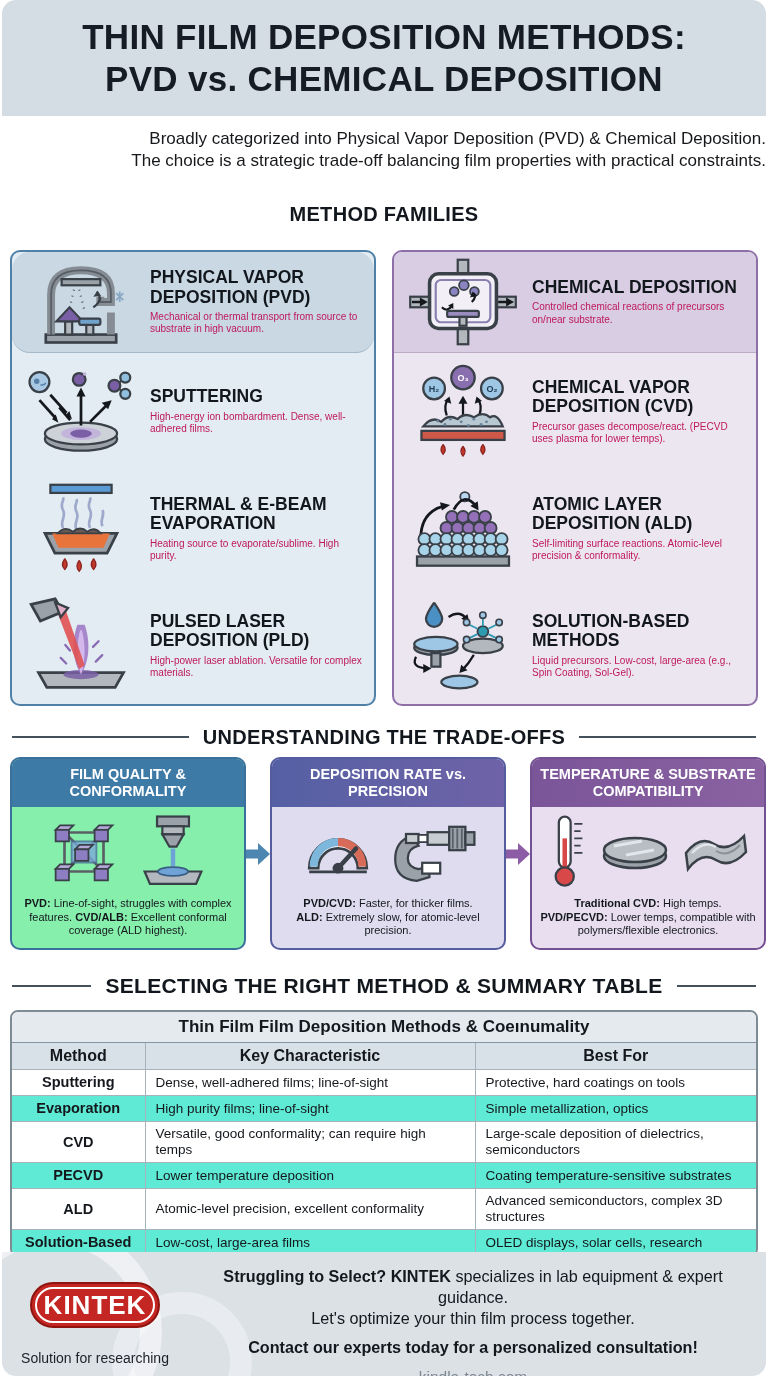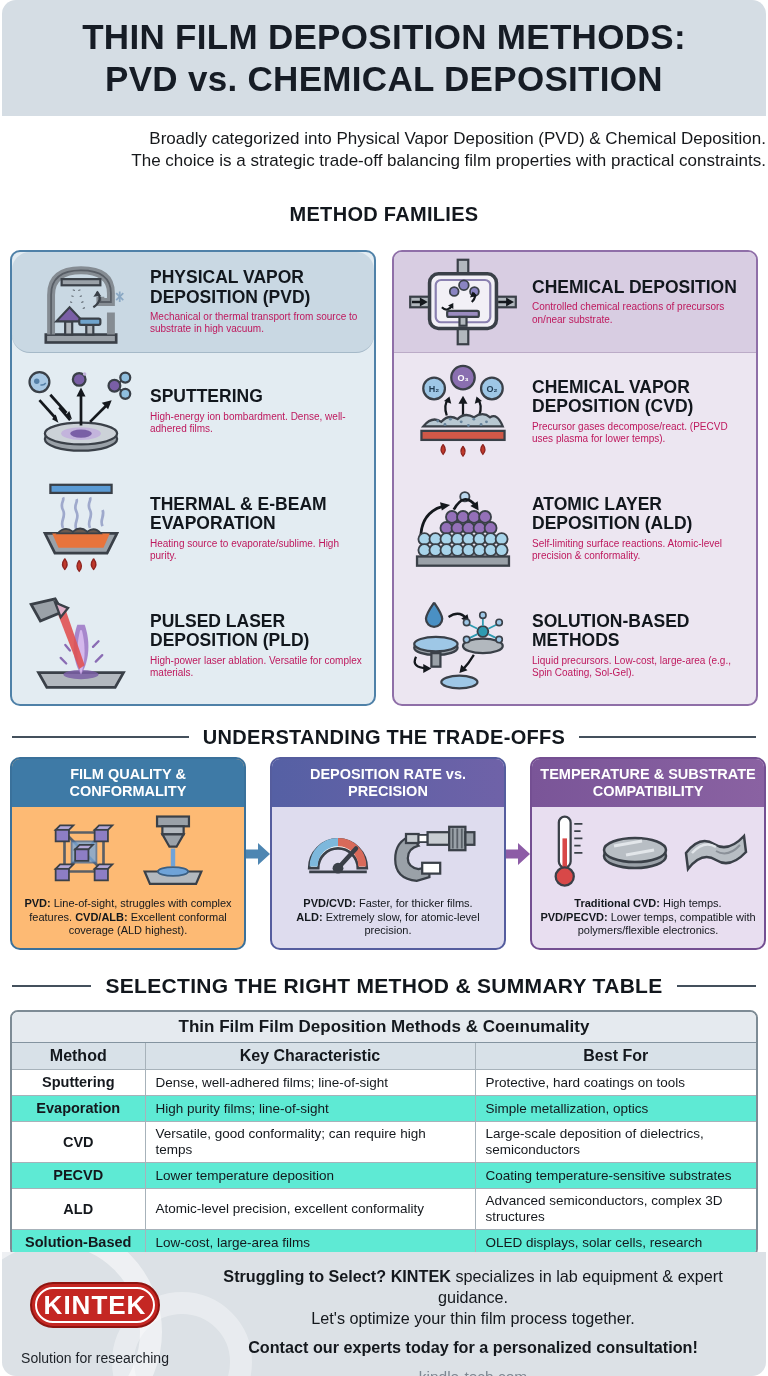--- a/index.html
+++ b/index.html
@@ -29,21 +29,21 @@
   .fam-card.pvd  .fam-item.head { background:#c9d8e3; border-bottom:1px solid rgba(60,90,120,.25);border-radius:18px; }
   .fam-card.chem .fam-item.head { background:#d8cde2; border-bottom:1px solid rgba(100,70,120,.25); }
   .fam-icon { width:126px; flex:none; display:flex; justify-content:center; align-items:center; }
   .fam-text { flex:1; }
   .fam-title { font-size:17.5px; font-weight:800; line-height:1.12; color:#12171d; margin-bottom:4px; }
   .fam-desc { font-size:10px; line-height:1.22; color:#be185d; }
 
   
   .tradeoffs { display:flex; align-items:stretch; padding:0 8px; margin-top:8px; }
   .to-card { width:236px; flex:none; border-radius:10px; overflow:hidden; border:2px solid; display:flex; flex-direction:column; }
-  .to-card.c1 { border-color:#3a719b; background:#fdba74; }
+  .to-card.c1 { border-color:#3a719b; background:#86efac; }
   .to-card.c2 { border-color:#555d9e; background:#dedcee; }
   .to-card.c3 { border-color:#744f92; background:#e8def0; }
   .to-head { min-height:48px; display:flex; align-items:center; justify-content:center; text-align:center; color:#ffffff; font-weight:800; font-size:14.5px; line-height:1.15; padding:5px 8px; }
   .c1 .to-head { background:#3e7aa6; }
   .c2 .to-head { background:linear-gradient(90deg,#5560a4,#6f62a8); }
   .c3 .to-head { background:linear-gradient(90deg,#7a5598,#8a62a2); }
   .to-icons { height:90px; display:flex; align-items:center; justify-content:center; gap:10px; }
   .to-body { text-align:center; font-size:11px; line-height:1.25; padding:0 4px 10px; }
   .to-body b { font-weight:800; }
   .to-arrow { width:24px; flex:none; display:flex; align-items:center; justify-content:center; }

